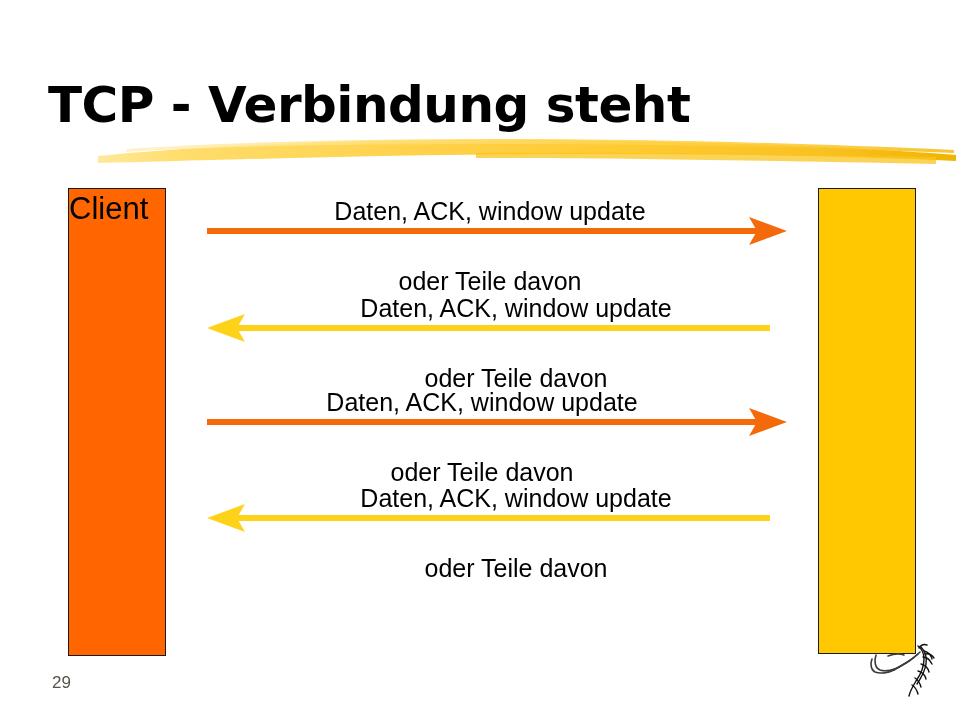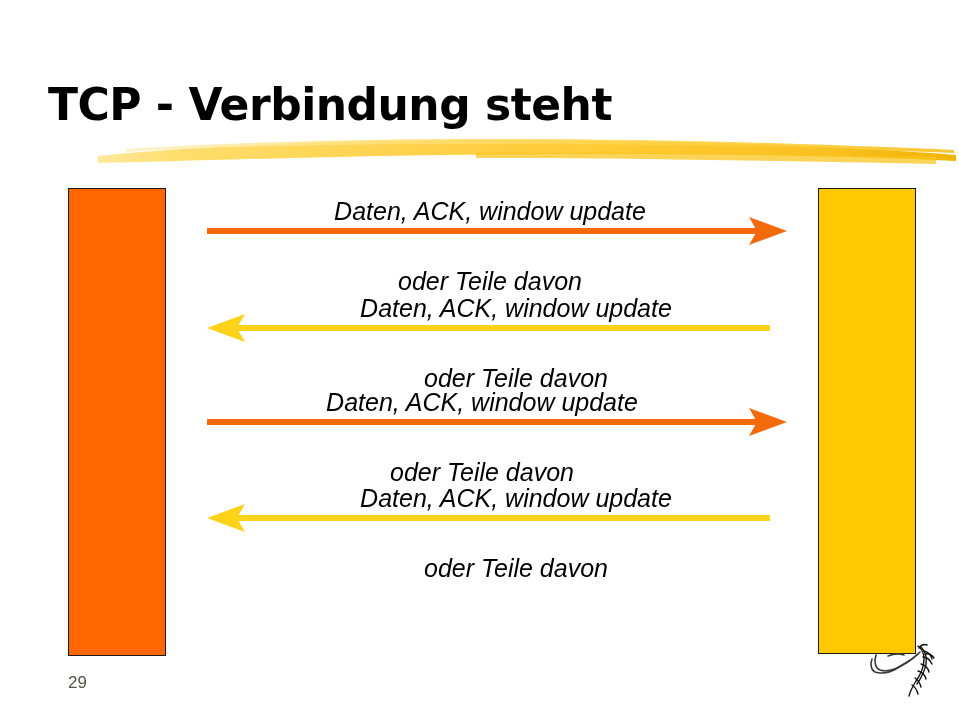--- a/index.html
+++ b/index.html
@@ -19,21 +19,21 @@
   }
 
   
   #slide-title {
     position: absolute;
     left: 48px;
     top: 76px;
     width: 760px;
     font-family: "DejaVu Sans", "Liberation Sans", sans-serif;
     font-weight: bold;
-    font-size: 44px;
+    font-size: 50px;
     line-height: 58px;
     letter-spacing: -0.5px;
     color: #000000;
     white-space: nowrap;
   }
 
   
   #title-brush {
     position: absolute;
     left: 96px;
@@ -74,21 +74,20 @@
   }
   #client-label { left: 69px; }
   #server-label { left: 819px; }
 
   
   .msg-row {
     position: absolute;
     left: 0;
     width: 909px;
     height: 86px;
-    font-style: italic;
   }
   .msg-arrow {
     position: absolute;
     left: 0;
     top: 0;
     width: 959px;
     height: 86px;
     pointer-events: none;
   }
   .msg-label {
@@ -98,21 +97,21 @@
     line-height: 39px;
     color: #000000;
     text-align: center;
     white-space: nowrap;
   }
   .msg-label .l2 { display: block; margin-top: 31px; }
 
   
   #page-number {
     position: absolute;
-    left: 68px;
+    left: 52px;
     top: 673px;
     font-family: "Liberation Sans", sans-serif;
     font-size: 17px;
     color: #595249;
   }
   #corner-doodle {
     position: absolute;
     left: 866px;
     top: 643px;
     width: 70px;
@@ -145,20 +144,21 @@
       </linearGradient>
     </defs>
     <path d="M2,22 C60,16 140,11 240,8 C380,4 520,6 650,10 C740,13 810,17 860,21
              L860,27 C800,24 730,22 650,21 C520,19 380,20 240,23 C140,25 60,28 2,29 Z" fill="url(#brushGrad)"></path>
     <path d="M30,15 C120,9 250,5 400,5 C560,5 700,9 858,16 L858,19
              C700,13 560,10 400,10 C250,10 120,12 30,18 Z" fill="url(#brushGrad2)" opacity="0.85"></path>
     <path d="M380,19 C500,18 640,19 840,23 L840,30 C640,26 500,24 380,24 Z" fill="#FAC41E" opacity="0.75"></path>
   </svg>
 
   <div id="client-box" class="lifeline-box"></div>
+  <div id="client-label" class="lifeline-label">Client</div>
 
   <div id="server-box" class="lifeline-box"></div>
 
   <div class="msg-row" style="top:192px;">
     <svg class="msg-arrow" viewBox="0 0 959 86">
       <line x1="207" y1="39" x2="760" y2="39" stroke="#F4690A" stroke-width="6"></line>
       <path d="M787,39 L749,25 L757,39 L749,53 Z" fill="#F4690A"></path>
     </svg>
     <div class="msg-label" style="left:232px; top:0px; width:516px;">
       <span>Daten, ACK, window update</span>

